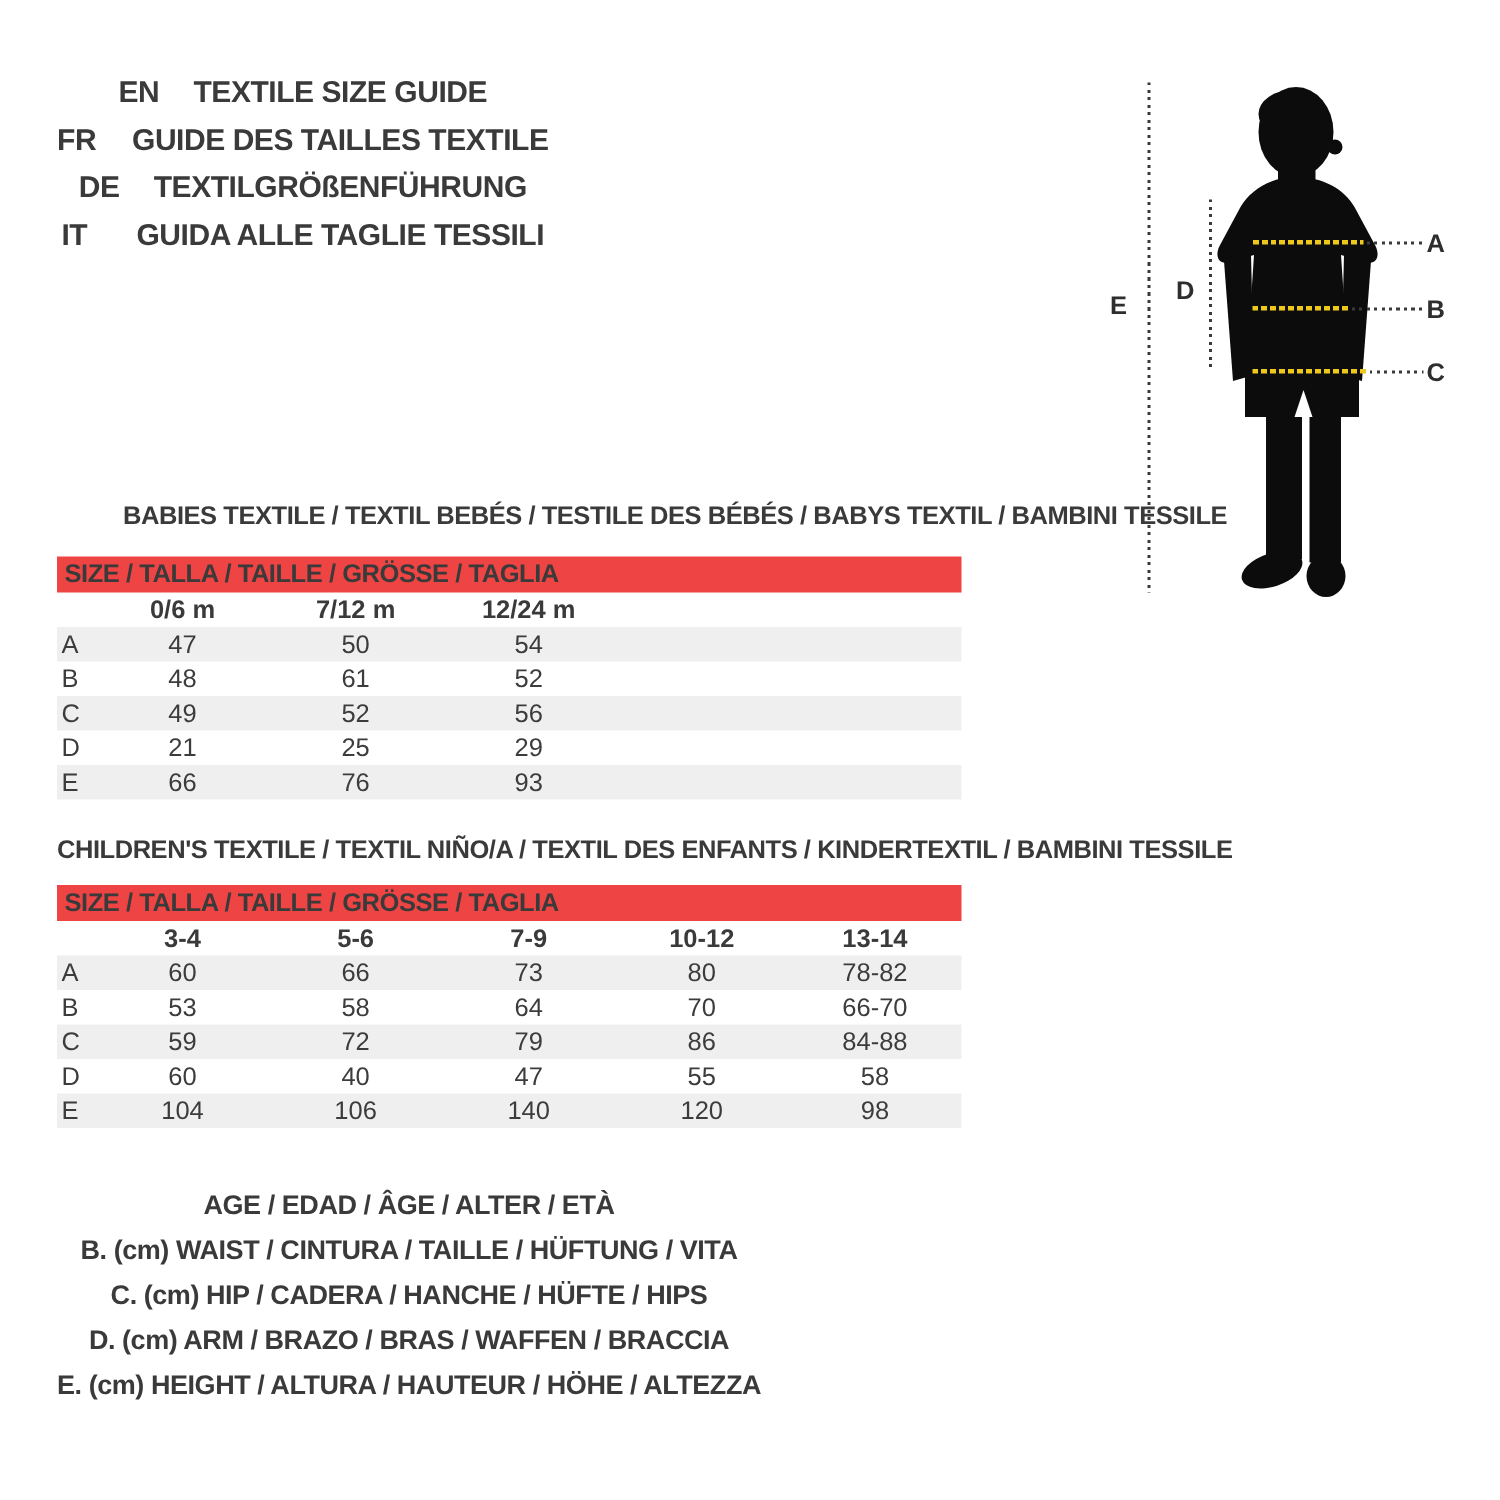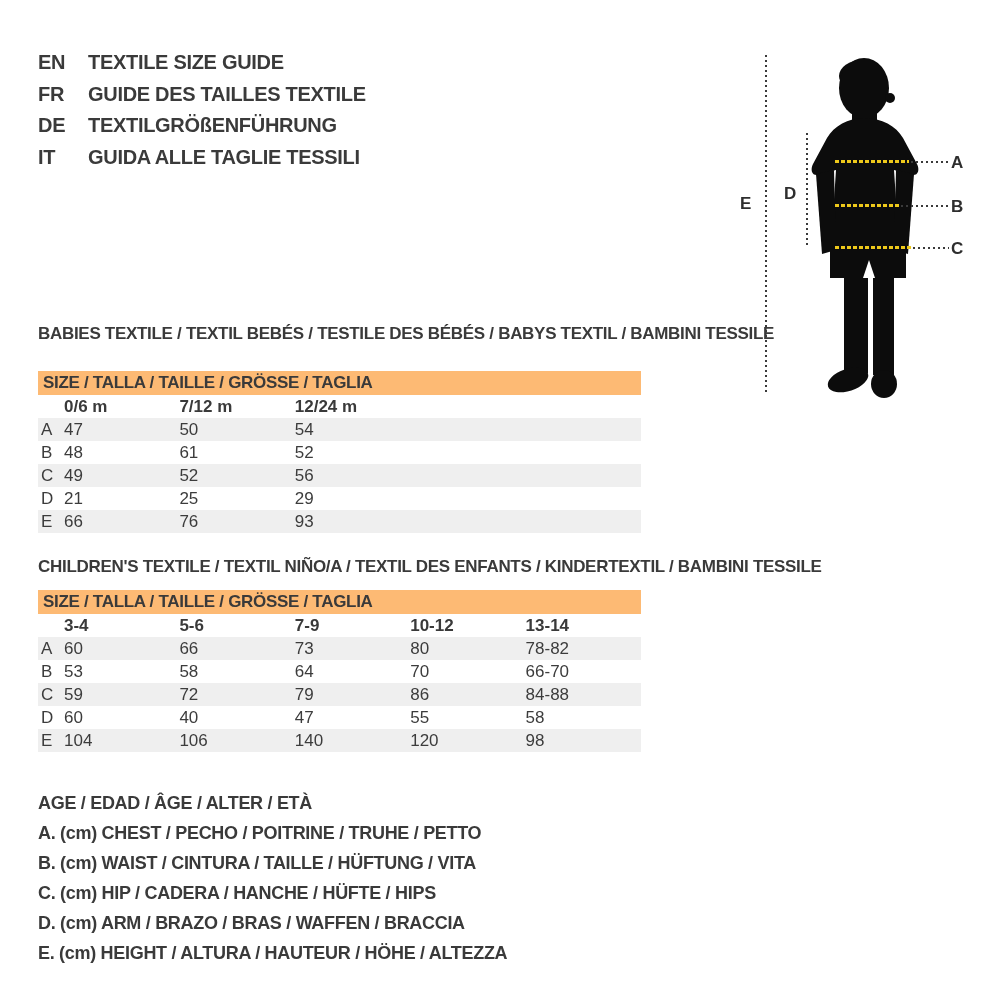--- a/index.html
+++ b/index.html
@@ -4,39 +4,39 @@
 <title>Textile Size Guide</title>
 <style>
   html,body{margin:0;padding:0;background:#fff;}
   body{
     position:relative;width:1000px;height:1000px;overflow:hidden;
     font-family:"Liberation Sans",sans-serif;color:#3a3a3a;
   }
 
   
   .langs{position:absolute;left:38px;top:47px;}
-  .lang-row{display:flex;line-height:31.5px;font-size:20px;font-weight:700;letter-spacing:-0.3px;white-space:nowrap;}
+  .lang-row{display:flex;line-height:31.5px;font-size:20px;font-weight:700;letter-spacing:-0.3px;white-space:nowrap;justify-content:center;}
   .lang-code{width:50px;flex:0 0 50px;}
 
   
   .section-heading{position:absolute;left:38px;font-size:17px;font-weight:700;letter-spacing:-0.3px;white-space:nowrap;}
 
   
   .size-table{position:absolute;left:38px;width:603px;}
-  .size-bar{height:24px;background:#fdba74;font-size:17px;font-weight:700;line-height:24px;padding-left:5px;letter-spacing:-0.3px;box-sizing:border-box;}
+  .size-bar{height:24px;background:#ef4444;font-size:17px;font-weight:700;line-height:24px;padding-left:5px;letter-spacing:-0.3px;box-sizing:border-box;}
   .thead,.trow{display:grid;grid-template-columns:26px repeat(5,115.4px);height:23px;line-height:23px;font-size:17px;}
   .cells{display:contents;}
-  .tcell{text-align:left;overflow:hidden;}
+  .tcell{text-align:center;overflow:hidden;}
   .thead .tcell{font-weight:700;}
   .rlabel{text-align:left;padding-left:3px;font-weight:700;}
   .trow .tcell{font-weight:400;color:#3c3c3c;}
   .tbody .trow:nth-child(odd){background:#efefef;}
 
   
-  .legend{position:absolute;left:38px;top:788px;font-size:18px;font-weight:700;letter-spacing:-0.3px;line-height:30px;white-space:nowrap;}
+  .legend{position:absolute;left:38px;top:788px;font-size:18px;font-weight:700;letter-spacing:-0.3px;line-height:30px;white-space:nowrap;text-align:center;}
 
   
   .vline{position:absolute;width:2px;background:repeating-linear-gradient(180deg,#3a3a3a 0 2px,transparent 2px 5px);}
   .yline{position:absolute;height:3px;background:repeating-linear-gradient(90deg,#eec91b 0 4px,transparent 4px 6px);}
   .bline{position:absolute;height:2px;background:repeating-linear-gradient(90deg,#3a3a3a 0 2px,transparent 2px 5px);}
   .mlabel{position:absolute;font-size:17px;font-weight:700;color:#2e2e2e;}
   .sil{position:absolute;left:800px;top:50px;width:150px;height:350px;}
 </style>
 </head>
 <body>
@@ -90,21 +90,21 @@
 
 <div class="yline" style="left:835px;top:246px;width:76px;"></div>
 <div class="bline" style="left:913px;top:247px;width:36px;"></div>
 
 <span class="mlabel" style="left:951px;top:153px;">A</span>
 <span class="mlabel" style="left:951px;top:197px;">B</span>
 <span class="mlabel" style="left:951px;top:239px;">C</span>
 <span class="mlabel" style="left:784px;top:184px;">D</span>
 <span class="mlabel" style="left:740px;top:194px;">E</span>
 
-<div class="section-heading" style="top:324px;">BABIES TEXTILE / TEXTIL BEBÉS / TESTILE DES BÉBÉS / BABYS TEXTIL / BAMBINI TESSILE</div>
+<div class="section-heading" style="top:334px;margin-left:44px;">BABIES TEXTILE / TEXTIL BEBÉS / TESTILE DES BÉBÉS / BABYS TEXTIL / BAMBINI TESSILE</div>
 
 <div class="size-table" style="top:371px;">
   <div class="size-bar">SIZE / TALLA / TAILLE / GRÖSSE / TAGLIA</div>
   <div class="thead">
     <span class="tcell rlabel"></span>
     <span class="cells">
       
     <span class="tcell">0/6 m</span><span class="tcell">7/12 m</span><span class="tcell">12/24 m</span></span>
   </div>
   <div class="tbody">
@@ -184,19 +184,18 @@
         
       <span class="tcell">104</span><span class="tcell">106</span><span class="tcell">140</span><span class="tcell">120</span><span class="tcell">98</span></span>
     </div>
     </div>
 </div>
 
 <div class="legend">
   <div>AGE / EDAD / ÂGE / ALTER / ETÀ</div>
   <div>
 
-  <div class="legend-line">A. (cm) CHEST / PECHO / POITRINE / TRUHE / PETTO</div>
       <div class="legend-line">B. (cm) WAIST / CINTURA / TAILLE / HÜFTUNG / VITA</div>
       <div class="legend-line">C. (cm) HIP / CADERA / HANCHE / HÜFTE / HIPS</div>
       <div class="legend-line">D. (cm) ARM / BRAZO / BRAS / WAFFEN / BRACCIA</div>
       <div class="legend-line">E. (cm) HEIGHT / ALTURA / HAUTEUR / HÖHE / ALTEZZA</div>
     </div>
 </div>
 
 </body></html>

